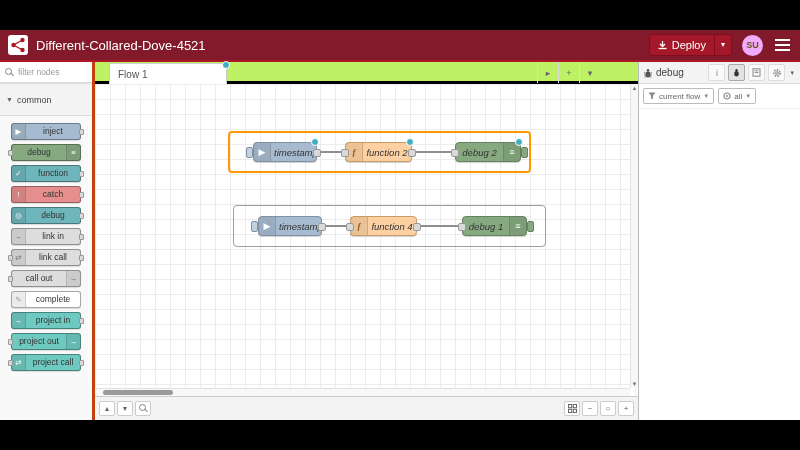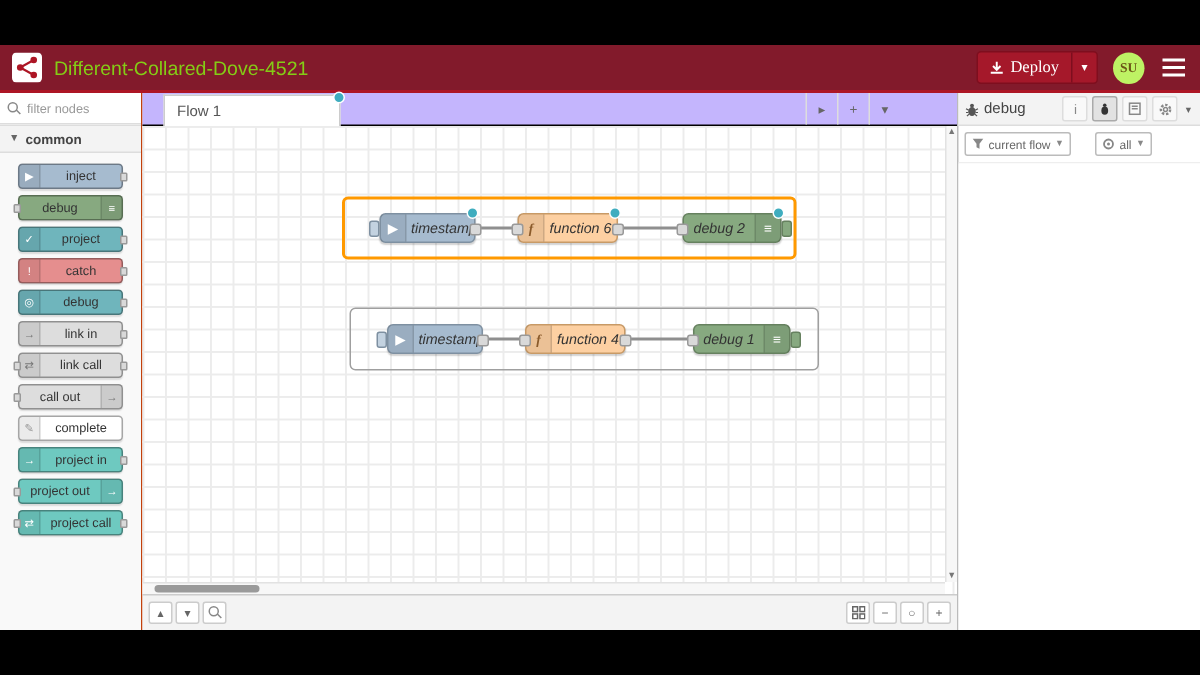--- a/index.html
+++ b/index.html
@@ -4,56 +4,56 @@
 <style>
   * { box-sizing: border-box; margin: 0; padding: 0; }
   body { background:#222; font-family:"Liberation Sans", sans-serif; }
   .stage { position:relative; width:800px; height:450px; background:#000; overflow:hidden; }
   .app { position:absolute; top:30px; left:0; width:800px; height:390px; background:#fff; }
 
   
   .header { position:absolute; top:0; left:0; right:0; height:30px; background:#821A2B; display:flex; align-items:center; padding:0 8px; }
   .header-line { position:absolute; top:30px; left:0; right:0; height:2px; background:#AD1625; }
   .logo { width:20px; height:20px; margin-right:8px; flex:0 0 auto; }
-  .app-title { color:#84cc16; font-size:13px; }
-  .header-right { margin-left:auto; display:flex; align-items:center; gap:10px;font-family:Liberation Serif, serif; }
+  .app-title { color:#ffffff; font-size:13px; }
+  .header-right { margin-left:auto; display:flex; align-items:center; gap:10px; }
   .deploy-btn { display:flex; align-items:center; height:22px; background:#A5182A; border:1px solid #7E0E1E; border-radius:3px; color:#fff; font-size:11px; }
   .deploy-main { display:flex; align-items:center; gap:5px; padding:0 8px; }
   .deploy-caret { padding:0 6px; border-left:1px solid #7E0E1E; font-size:8px; line-height:20px; }
-  .avatar { width:21px; height:21px; border-radius:50%; background:#bef264; color:#6b5516; font-size:9px; font-weight:bold; display:flex; align-items:center; justify-content:center; }
+  .avatar { width:21px; height:21px; border-radius:50%; background:#f0abfc; color:#6b5516; font-size:9px; font-weight:bold; display:flex; align-items:center; justify-content:center; }
   .burger { display:flex; flex-direction:column; gap:3px; padding:4px 2px; cursor:pointer; }
   .burger i { display:block; width:15px; height:2px; background:#fff; }
 
   
   .main { position:absolute; top:32px; bottom:0; left:0; right:0; display:flex; }
 
   
-  .palette { width:95px; flex:0 0 auto; background:#f9f9f9; border-right:1px solid #c2410c; display:flex; flex-direction:column; }
+  .palette { width:95px; flex:0 0 auto; background:#f9f9f9; border-right:3px solid #c2410c; display:flex; flex-direction:column; }
   .psearch { height:21px; background:#fff; border-bottom:1px solid #ddd; display:flex; align-items:center; gap:4px; padding:0 5px; flex:0 0 auto; }
   .psearch .ph { color:#999; font-size:8.5px; white-space:nowrap; overflow:hidden; }
-  .pcat { height:19px; background:#f3f3f3; border-top:1px solid #ddd; border-bottom:1px solid #ddd; display:flex; align-items:center; gap:4px; padding:0 6px; font-size:9px; font-weight:bold; color:#444; flex:0 0 auto; }
+  .pcat { height:33px; background:#f3f3f3; border-top:1px solid #ddd; border-bottom:1px solid #ddd; display:flex; align-items:center; gap:4px; padding:0 6px; font-size:9px; font-weight:normal; color:#444; flex:0 0 auto; }
   .pcat .chev { font-size:7px; color:#666; }
   .pbody { flex:1; overflow:hidden; display:flex; flex-direction:column; }
   .plist { padding-top:7px; }
   .pn { position:relative; width:70px; height:17px; margin:0 auto 4px; border-radius:3px; border:1px solid rgba(0,0,0,0.35); display:flex; box-shadow:0 1px 1px rgba(0,0,0,0.12); font-size:8.5px; color:#333; }
   .pn .pi { width:14px; flex:0 0 auto; background:rgba(0,0,0,0.08); display:flex; align-items:center; justify-content:center; font-size:7.5px; color:#fff; }
   .pn .pi.l { border-right:1px solid rgba(0,0,0,0.12); }
   .pn .pi.r { order:2; border-left:1px solid rgba(0,0,0,0.12); }
   .pn .pl { flex:1; text-align:center; line-height:15px; white-space:nowrap; overflow:hidden; }
   .ppt { position:absolute; width:5px; height:6px; background:#d9d9d9; border:1px solid #999; border-radius:1px; top:5px; }
   .ppt.l { left:-4px; } .ppt.r { right:-4px; }
   .c-inject { background:#a6bbcf; } .c-debug { background:#87a980; }
   .c-complete, .c-status { background:#6fb5bc; } .c-catch { background:#e58e8e; }
   .c-link { background:#dddddd; } .c-link .pi { color:#777; }
   .c-comment { background:#ffffff; } .c-comment .pi { color:#999; }
   .c-project { background:#6ec9c0; }
 
   
   .center { flex:1; min-width:0; display:flex; flex-direction:column; }
-  .tabbar { height:22px; background:#c4b5fd; border-bottom:1px solid #000000; position:relative; flex:0 0 auto; }
+  .tabbar { height:22px; background:#bef264; border-bottom:3px solid #000000; position:relative; flex:0 0 auto; }
   .tab { position:absolute; left:14px; top:1px; width:118px; height:21px; background:#fff; border:1px solid #ccc; border-bottom:none; display:flex; align-items:center; justify-content:flex-start; padding-left:8px; font-size:10px; color:#555; }
   .tab .dot { position:absolute; top:-3px; right:-4px; }
   .tab-actions { position:absolute; right:38px; top:0; height:21px; display:flex; }
   .tb-btn { width:21px; height:21px; border-left:1px solid #ddd; display:flex; align-items:center; justify-content:center; font-size:9px; color:#666; cursor:pointer; }
   .canvas { flex:1; position:relative; background-color:#fff; overflow:hidden;
     background-image:linear-gradient(#ececec 1px, transparent 1px), linear-gradient(90deg,#ececec 1px, transparent 1px);
     background-size:15px 15px; }
   .wires { position:absolute; inset:0; }
   .group { position:absolute; border-radius:4px; }
   .group.sel { border:2px solid #FF9900; }
@@ -84,21 +84,21 @@
   .mag::before { content:""; position:absolute; left:0; top:0; width:5px; height:5px; border:1.4px solid #888; border-radius:50%; }
   .mag::after { content:""; position:absolute; left:5px; top:6px; width:4px; height:1.4px; background:#888; transform:rotate(45deg); }
 
   
   .sidebar { width:162px; flex:0 0 auto; background:#fff; border-left:1px solid #bbb; display:flex; flex-direction:column; }
   .sb-header { height:22px; background:#f3f3f3; border-bottom:1px solid #ddd; display:flex; align-items:center; padding:0 4px; gap:3px; flex:0 0 auto; }
   .sb-title { display:flex; align-items:center; gap:3px; font-size:10px; color:#444; margin-right:auto; }
   .sb-tab { width:17px; height:17px; border:1px solid #ddd; border-radius:2px; background:#f9f9f9; display:flex; align-items:center; justify-content:center; font-size:9px; color:#888; cursor:pointer; }
   .sb-tab.active { background:#e2e2e2; border-color:#aaa; color:#333; }
   .sb-caret { font-size:7px; color:#666; padding:0 2px; cursor:pointer; }
-  .sb-filters { display:flex; align-items:center; gap:16px; padding:4px; border-bottom:1px solid #eee; flex:0 0 auto; }
+  .sb-filters { display:flex; align-items:center; gap:4px; padding:4px; border-bottom:1px solid #eee; flex:0 0 auto; }
   .chip { height:16px; border:1px solid #bbb; border-radius:2px; background:#fff; display:inline-flex; align-items:center; gap:3px; padding:0 4px; font-size:8px; color:#666; cursor:pointer; }
   .chip .chev { font-size:6px; color:#888; }
   .sb-body { flex:1; background:#fff; }
 
   .bar-t { position:absolute; top:0; left:0; right:0; height:30px; background:#000; }
   .bar-b { position:absolute; top:420px; left:0; right:0; height:30px; background:#000; }
   svg.icon { display:block; }
 </style>
 </head>
 <body>
@@ -159,21 +159,21 @@
             </div>
 
             <div class="pn c-debug">
               <span class="pi r">≡</span>
               <span class="pl">debug</span>
               <span class="ppt l"></span>
             </div>
 
             <div class="pn c-complete">
               <span class="pi l">✓</span>
-              <span class="pl">project</span>
+              <span class="pl">function</span>
               <span class="ppt r"></span>
             </div>
 
             <div class="pn c-catch">
               <span class="pi l">!</span>
               <span class="pl">catch</span>
               <span class="ppt r"></span>
             </div>
 
             <div class="pn c-status">
@@ -255,21 +255,21 @@
           <div class="cn n-inject" style="left:158px; top:58px; width:64px;">
             <span class="inj-btn"></span>
             <span class="ci l">▶</span>
             <span class="cl">timestamp</span>
             <span class="port out"></span>
             <span class="dot"></span>
           </div>
 
           <div class="cn n-function" style="left:250px; top:58px; width:67px;">
             <span class="ci l">f</span>
-            <span class="cl">function 6</span>
+            <span class="cl">function 2</span>
             <span class="port in"></span>
             <span class="port out"></span>
             <span class="dot"></span>
           </div>
 
           <div class="cn n-debug" style="left:360px; top:58px; width:66px;">
             <span class="ci r">≡</span>
             <span class="cl">debug 2</span>
             <span class="port in"></span>
             <span class="dbg-btn"></span>

